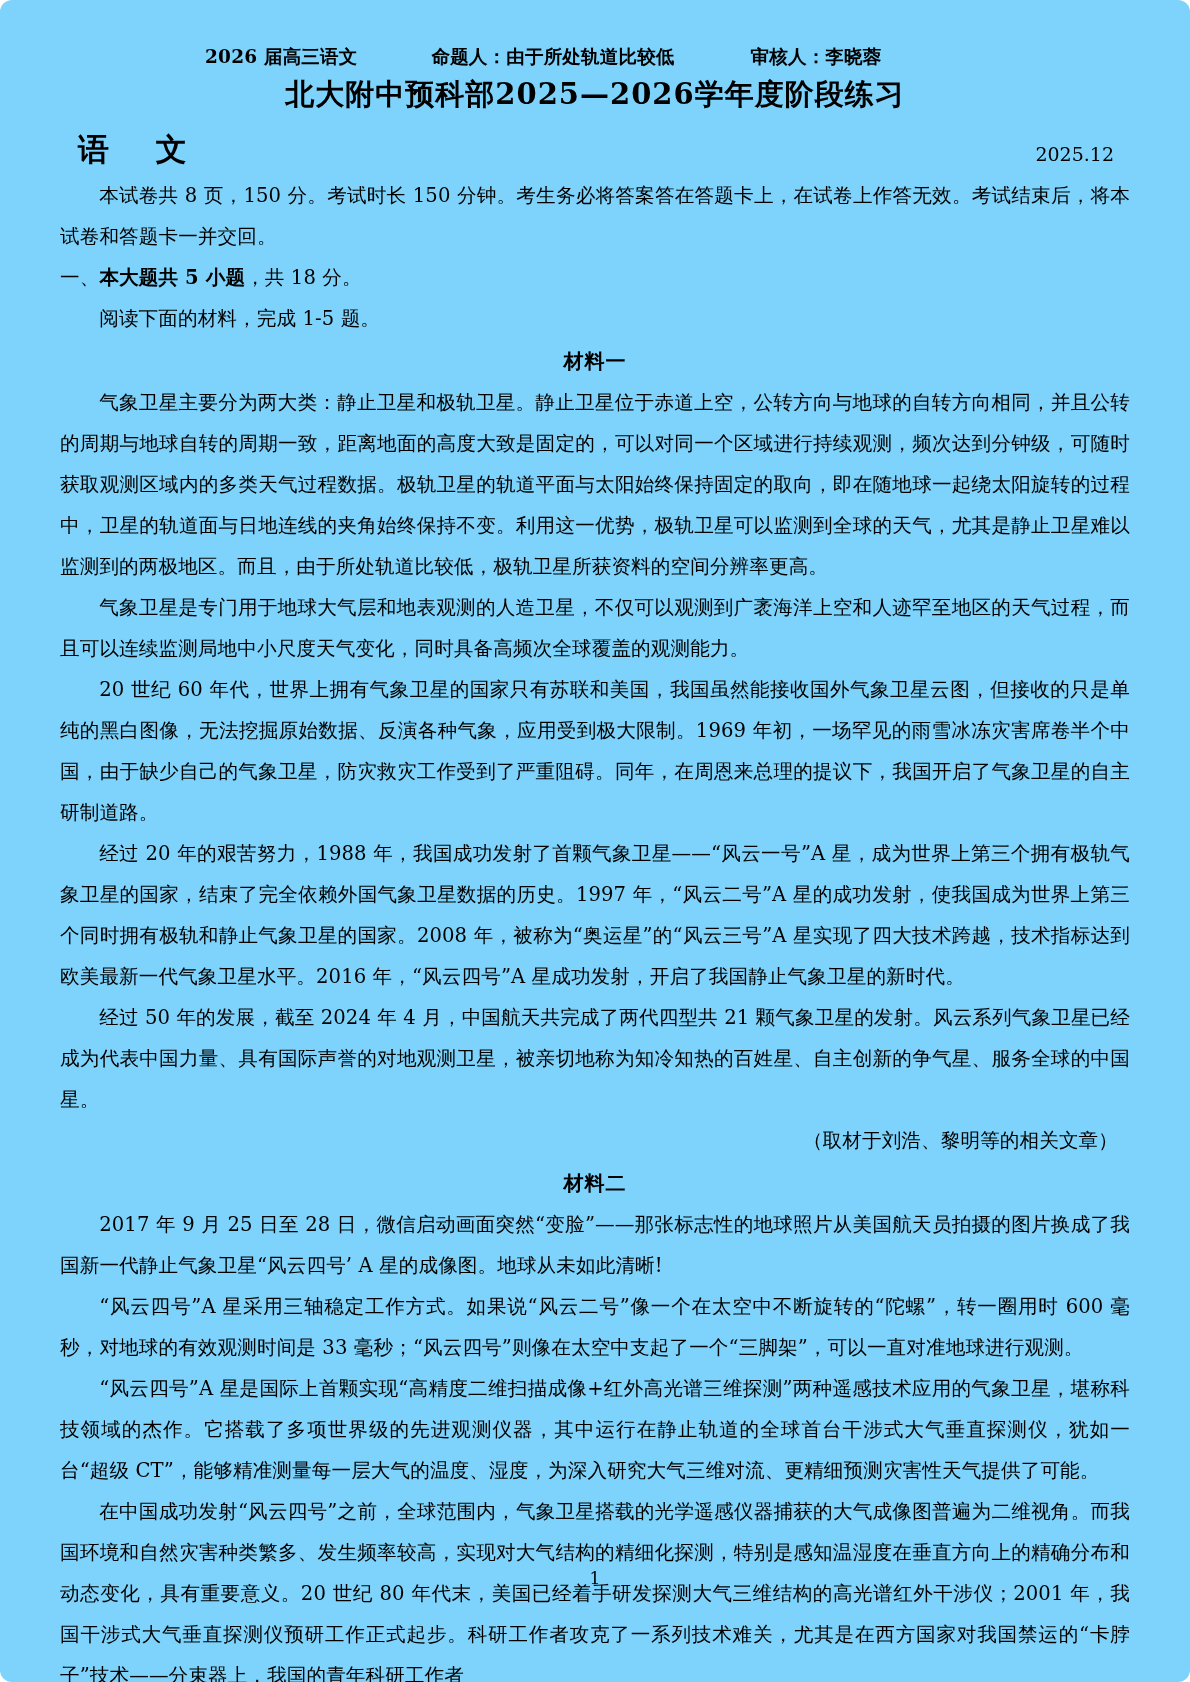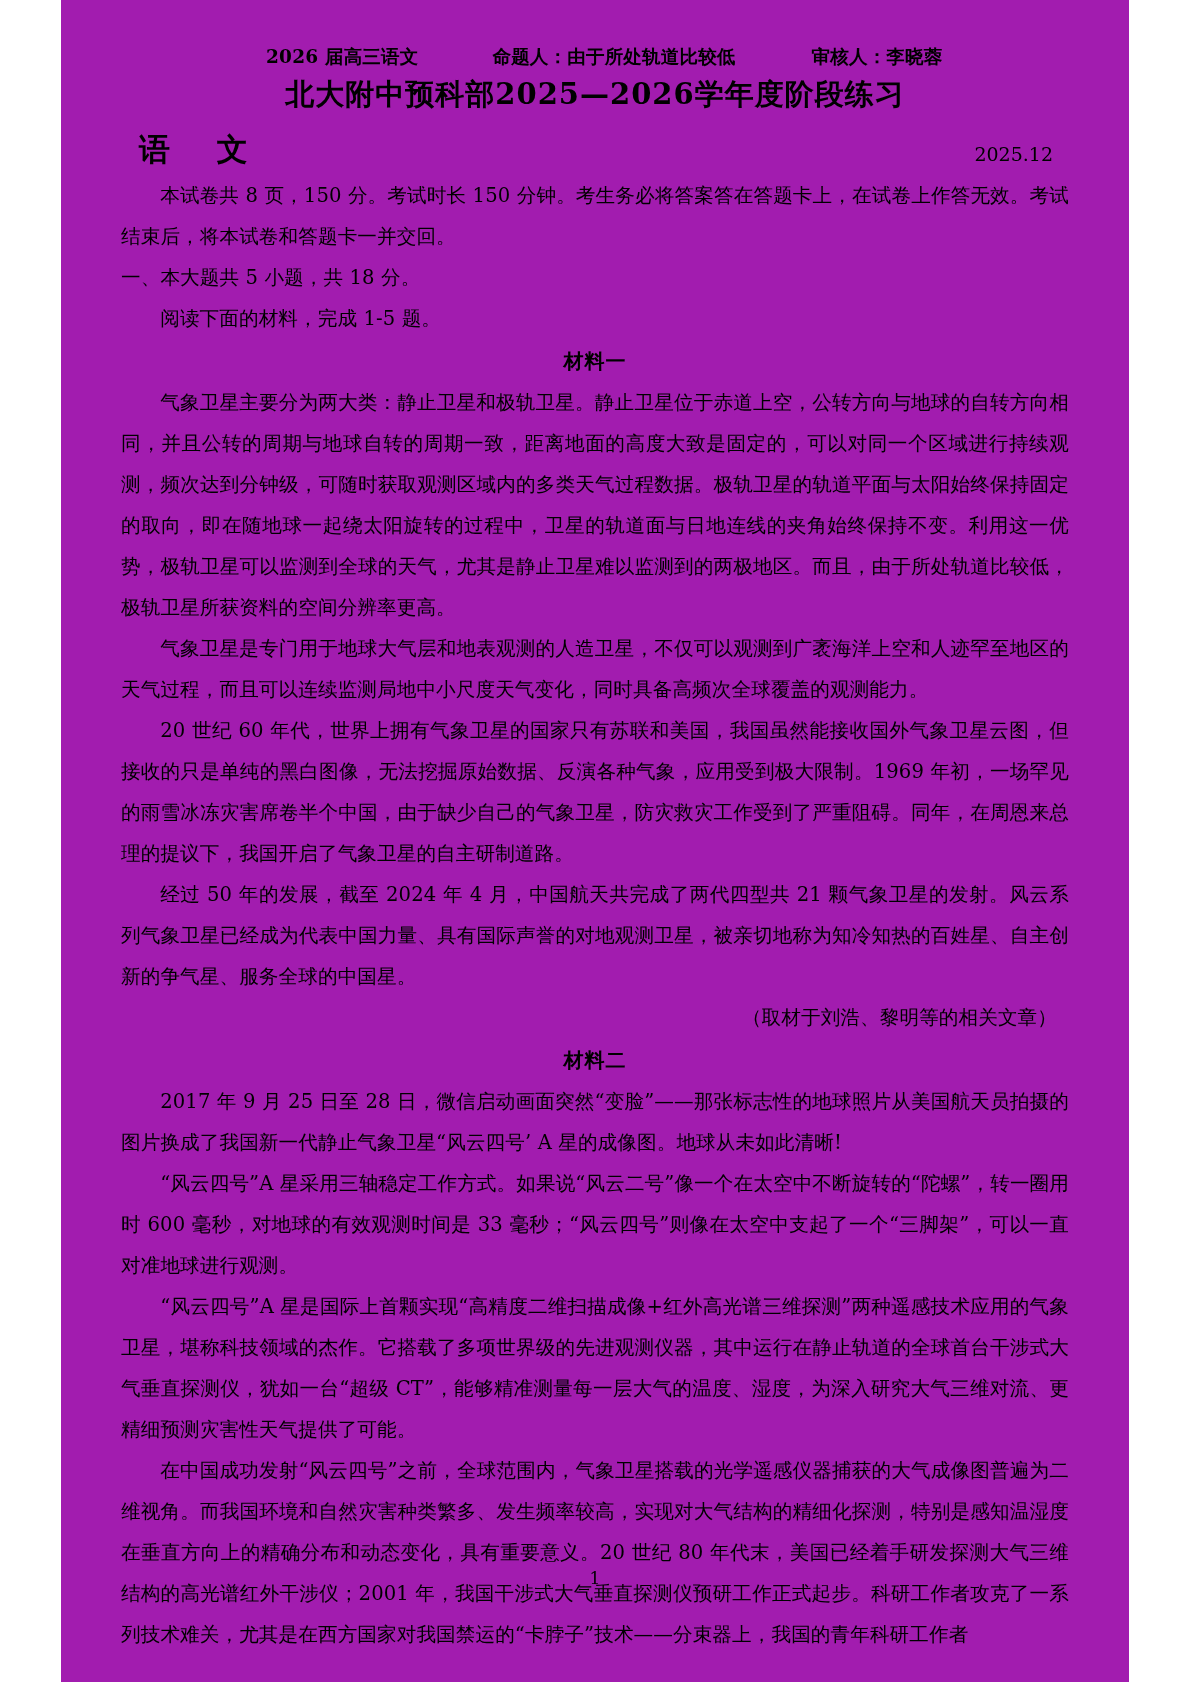--- a/index.html
+++ b/index.html
@@ -7,27 +7,28 @@
     margin: 0;
     padding: 0;
     background: #ffffff;
   }
   body {
     font-family: "DejaVu Serif", "Liberation Serif", serif;
     color: #000000;
   }
   .page {
     position: relative;
-    width: 1068px;
+    width: 1190px;
     height: 1682px;
     margin: 0 auto;
-    background: #a21caf;
+    background: #7dd3fc;
     box-sizing: border-box;
     padding: 36px 60px 0 60px;
     overflow: hidden;
+    border-radius: 12px;
   }
 
   
   .header-row {
     display: flex;
     align-items: baseline;
     font-size: 18.5px;
     font-weight: 700;
     letter-spacing: 0.2px;
     margin: 8px 0 0 0;
@@ -92,21 +93,21 @@
     font-size: 19.6px;
     margin: 0;
     padding-right: 12px;
   }
 
   .section-heading {
     font-size: 19.6px;
     line-height: 41px;
     margin: 0;
   }
-  .section-heading .sh-strong { font-weight: 400; margin-top: 29px; }
+  .section-heading .sh-strong { font-weight: 700; margin-top: 29px; }
 
   .page-number {
     position: absolute;
     bottom: 94px;
     left: 0;
     right: 0;
     text-align: center;
     font-size: 17px;
   }
 </style>
@@ -134,20 +135,21 @@
 
     <p class="section-heading"><span>一、</span><span class="sh-strong">本大题共 5 小题</span><span>，共 18 分。</span></p>
 
     <p class="p-indent">阅读下面的材料，完成 1-5 题。</p>
 
     <p class="center-label">材料一</p>
 
     <p class="p-indent">气象卫星主要分为两大类：静止卫星和极轨卫星。静止卫星位于赤道上空，公转方向与地球的自转方向相同，并且公转的周期与地球自转的周期一致，距离地面的高度大致是固定的，可以对同一个区域进行持续观测，频次达到分钟级，可随时获取观测区域内的多类天气过程数据。极轨卫星的轨道平面与太阳始终保持固定的取向，即在随地球一起绕太阳旋转的过程中，卫星的轨道面与日地连线的夹角始终保持不变。利用这一优势，极轨卫星可以监测到全球的天气，尤其是静止卫星难以监测到的两极地区。而且，由于所处轨道比较低，极轨卫星所获资料的空间分辨率更高。</p>
     <p class="p-indent">气象卫星是专门用于地球大气层和地表观测的人造卫星，不仅可以观测到广袤海洋上空和人迹罕至地区的天气过程，而且可以连续监测局地中小尺度天气变化，同时具备高频次全球覆盖的观测能力。</p>
     <p class="p-indent">20 世纪 60 年代，世界上拥有气象卫星的国家只有苏联和美国，我国虽然能接收国外气象卫星云图，但接收的只是单纯的黑白图像，无法挖掘原始数据、反演各种气象，应用受到极大限制。1969 年初，一场罕见的雨雪冰冻灾害席卷半个中国，由于缺少自己的气象卫星，防灾救灾工作受到了严重阻碍。同年，在周恩来总理的提议下，我国开启了气象卫星的自主研制道路。</p>
+    <p class="p-indent">经过 20 年的艰苦努力，1988 年，我国成功发射了首颗气象卫星——“风云一号”A 星，成为世界上第三个拥有极轨气象卫星的国家，结束了完全依赖外国气象卫星数据的历史。1997 年，“风云二号”A 星的成功发射，使我国成为世界上第三个同时拥有极轨和静止气象卫星的国家。2008 年，被称为“奥运星”的“风云三号”A 星实现了四大技术跨越，技术指标达到欧美最新一代气象卫星水平。2016 年，“风云四号”A 星成功发射，开启了我国静止气象卫星的新时代。</p>
     <p class="p-indent">经过 50 年的发展，截至 2024 年 4 月，中国航天共完成了两代四型共 21 颗气象卫星的发射。风云系列气象卫星已经成为代表中国力量、具有国际声誉的对地观测卫星，被亲切地称为知冷知热的百姓星、自主创新的争气星、服务全球的中国星。</p>
 
     <p class="right-attrib">（取材于刘浩、黎明等的相关文章）</p>
 
     <p class="center-label">材料二</p>
 
     <p class="p-indent">2017 年 9 月 25 日至 28 日，微信启动画面突然“变脸”——那张标志性的地球照片从美国航天员拍摄的图片换成了我国新一代静止气象卫星“风云四号’ A 星的成像图。地球从未如此清晰!</p>
     <p class="p-indent">“风云四号”A 星采用三轴稳定工作方式。如果说“风云二号”像一个在太空中不断旋转的“陀螺”，转一圈用时 600 毫秒，对地球的有效观测时间是 33 毫秒；“风云四号”则像在太空中支起了一个“三脚架”，可以一直对准地球进行观测。</p>
     <p class="p-indent">“风云四号”A 星是国际上首颗实现“高精度二维扫描成像+红外高光谱三维探测”两种遥感技术应用的气象卫星，堪称科技领域的杰作。它搭载了多项世界级的先进观测仪器，其中运行在静止轨道的全球首台干涉式大气垂直探测仪，犹如一台“超级 CT”，能够精准测量每一层大气的温度、湿度，为深入研究大气三维对流、更精细预测灾害性天气提供了可能。</p>
     <p class="p-indent">在中国成功发射“风云四号”之前，全球范围内，气象卫星搭载的光学遥感仪器捕获的大气成像图普遍为二维视角。而我国环境和自然灾害种类繁多、发生频率较高，实现对大气结构的精细化探测，特别是感知温湿度在垂直方向上的精确分布和动态变化，具有重要意义。20 世纪 80 年代末，美国已经着手研发探测大气三维结构的高光谱红外干涉仪；2001 年，我国干涉式大气垂直探测仪预研工作正式起步。科研工作者攻克了一系列技术难关，尤其是在西方国家对我国禁运的“卡脖子”技术——分束器上，我国的青年科研工作者</p>

